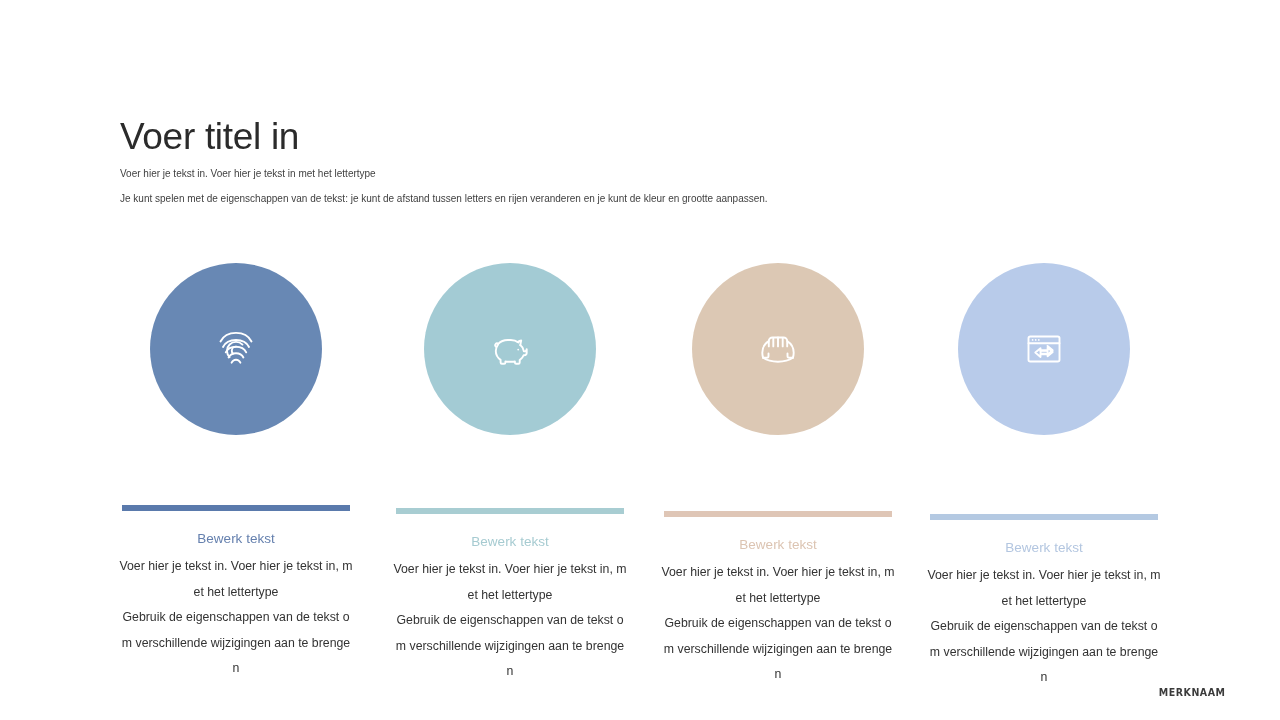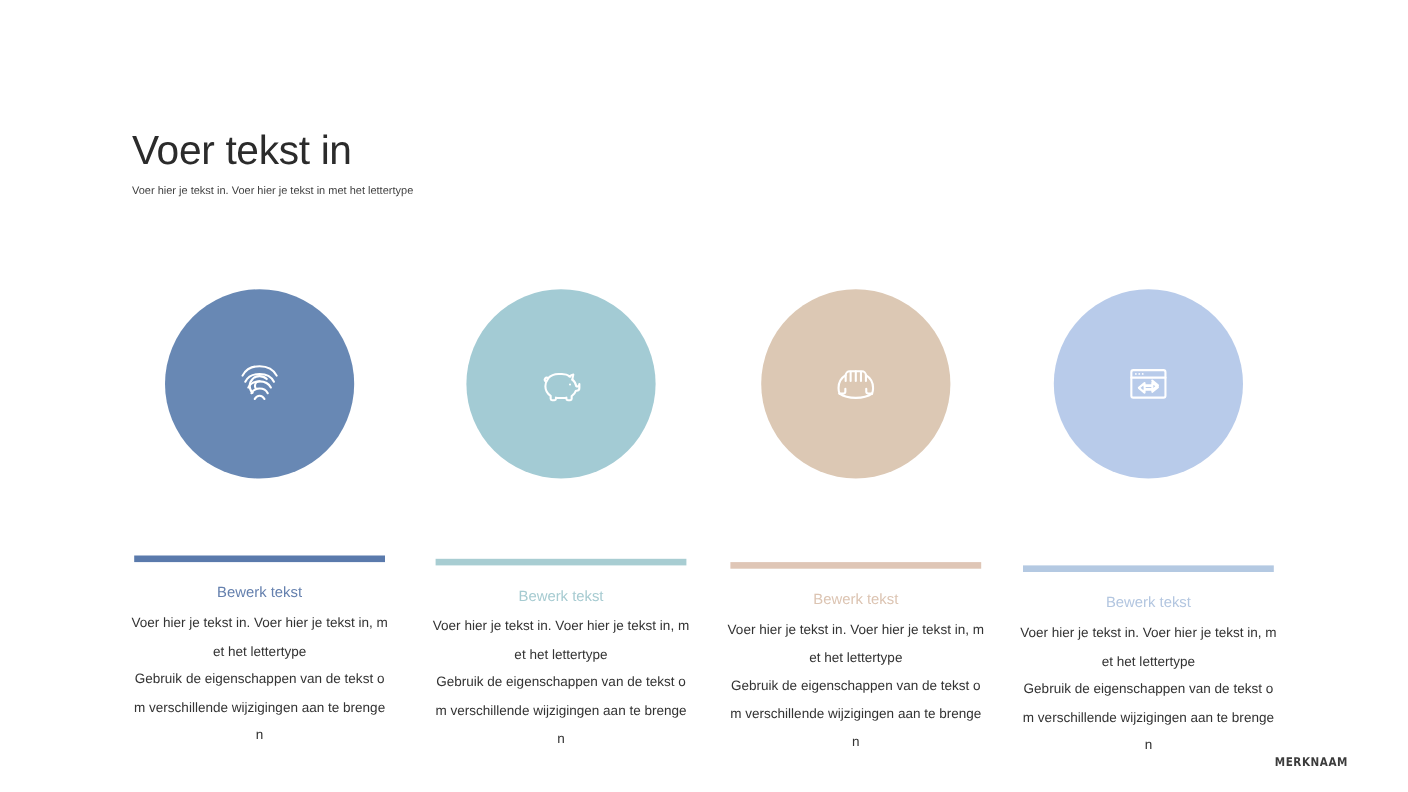--- a/index.html
+++ b/index.html
@@ -118,24 +118,25 @@
     font-weight: bold;
     letter-spacing: 0.6px;
     color: #3b3b3b;
     transform: scaleX(0.86);
     transform-origin: right bottom;
   }
 </style>
 </head>
 <body>
 
-<h1 id="slide-title">Voer tekst in</h1>
+<h1 id="slide-title">Voer titel in</h1>
 
 <div id="subtitle-block">
   <span class="sub-line">Voer hier je tekst in. Voer hier je tekst in met het lettertype</span>
+  <span class="sub-line">Je kunt spelen met de eigenschappen van de tekst: je kunt de afstand tussen letters en rijen veranderen en je kunt de kleur en grootte aanpassen.</span>
 </div>
 
 <div id="columns">
 
   <div class="column col-0">
     <div class="circle-wrap">
       <div class="circle" style="background-color: rgb(104, 136, 180);">
         <svg width="56" height="56" viewBox="0 0 56 56" fill="none" stroke="#ffffff" stroke-width="1.9" stroke-linecap="round">
           <path d="M12.5 20.5c2.6-5.1 8.2-8.6 15.5-8.6s12.9 3.5 15.5 8.6"></path>
           <path d="M15 26c2.1-4.2 6.8-7 13-7s10.9 2.8 13 7"></path>

